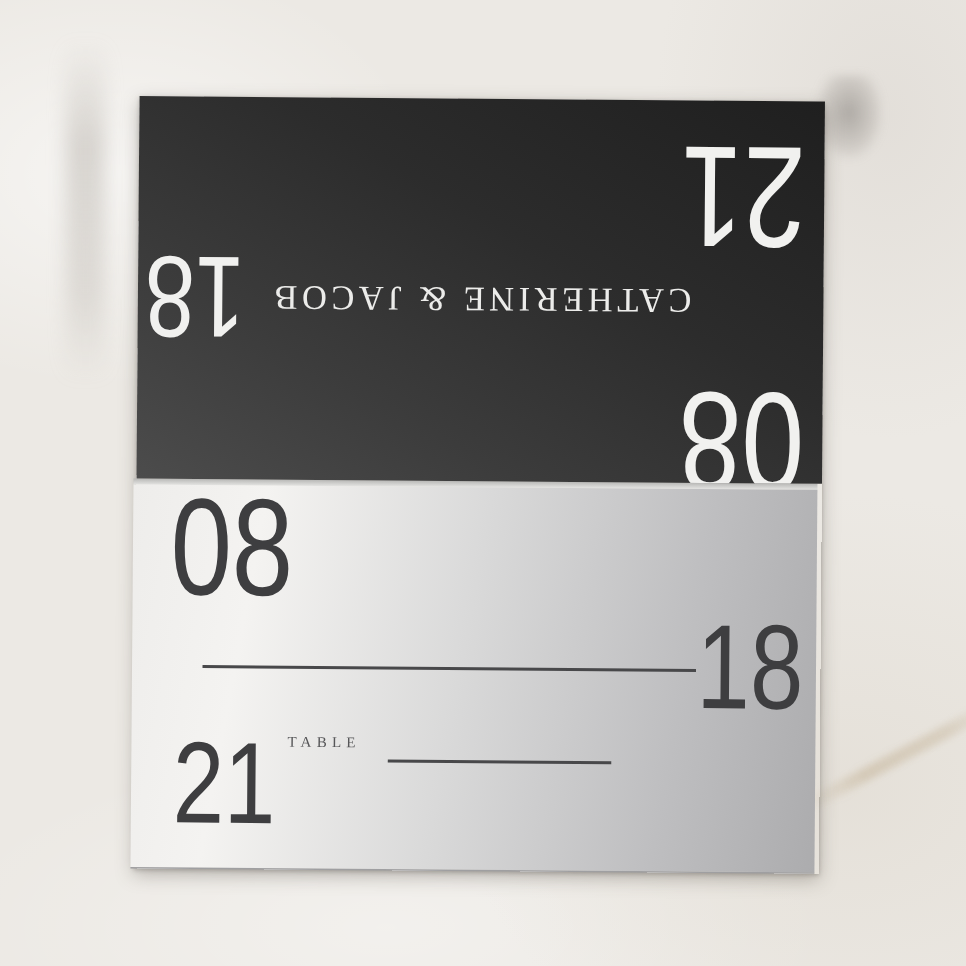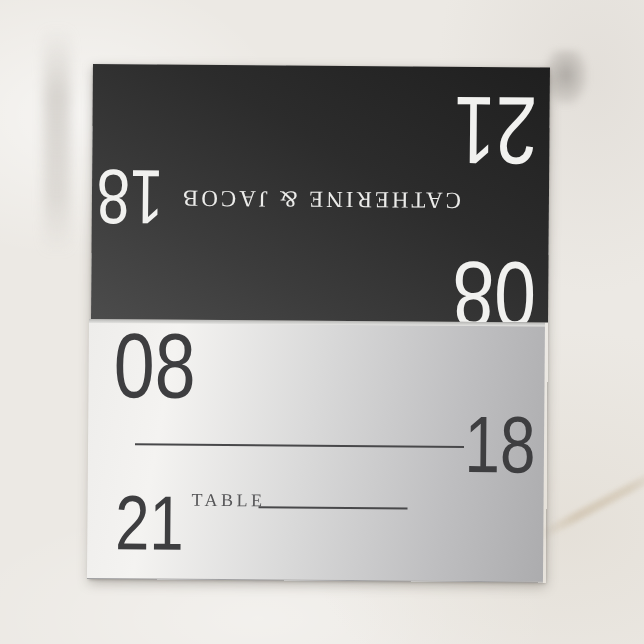--- a/index.html
+++ b/index.html
@@ -78,21 +78,21 @@
     color: #ececea;
     transform: rotate(180deg);
     white-space: nowrap;
   }
   .n-08-front { left: 16px;  top: 4px;   width: 100px; height: 76px; font-size: 92px; transform: scaleX(0.80); }
   .n-18-front { left: 372px; top: 87px;  width: 80px;  height: 64px; font-size: 80px; transform: scaleX(0.80); }
   .n-21-front { left: 22px;  top: 168px; width: 80px;  height: 62px; font-size: 77px; transform: scaleX(0.80); }
   .table-label {
     position: absolute; left: 104px; top: 166px;
     font-family: "Liberation Serif", "DejaVu Serif", serif;
-    font-size: 18px; letter-spacing: 3.5px;
+    font-size: 10px; letter-spacing: 3.5px;
     color: #565658;
     white-space: nowrap;
   }
   .rule { position: absolute; height: 2px; background: #48484a; }
   .name-rule  { left: 47px;  top: 120px; width: 329px; }
   .table-rule { left: 171px; top: 182px; width: 149px; }
 </style>
 </head>
 <body>
 

